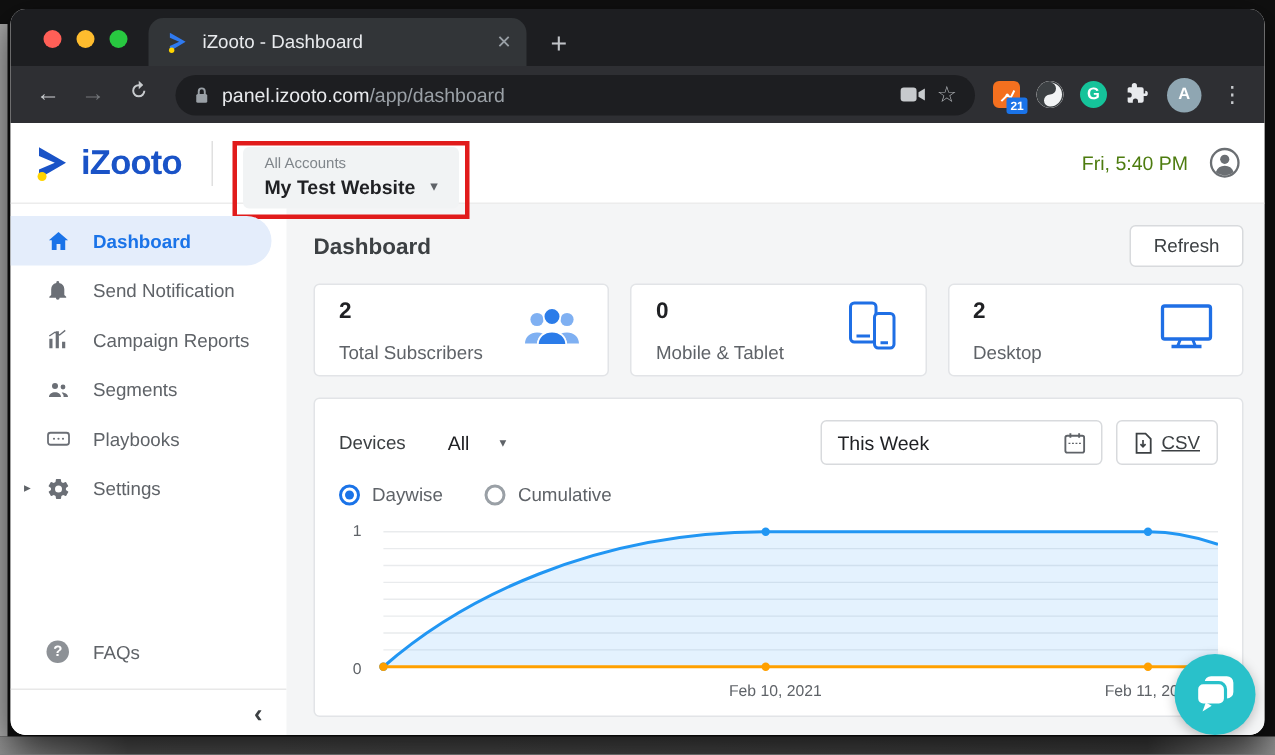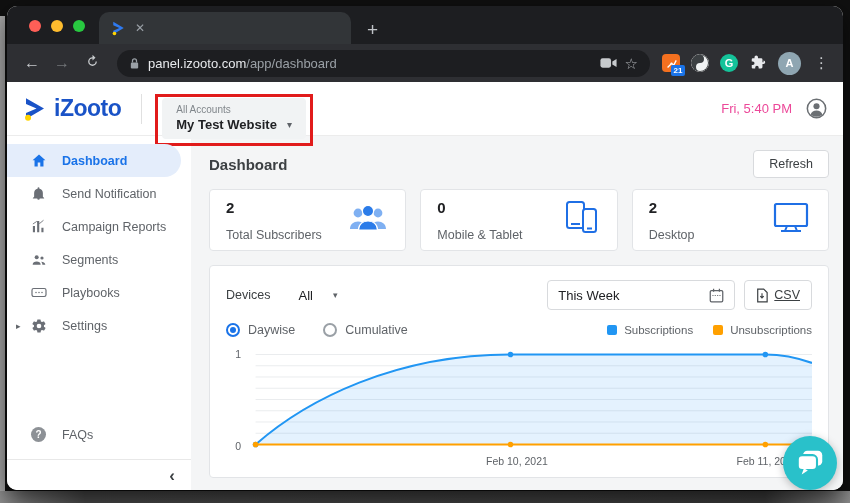--- a/index.html
+++ b/index.html
@@ -48,21 +48,21 @@
   .appheader { height:54px; background:#fff; display:flex; align-items:center; padding:0 16px; border-bottom:1px solid #ececec; flex-shrink:0; }
   .logo { display:flex; align-items:center; gap:7px; }
   .logo-text { font-size:23px; font-weight:bold; color:#1a53c7; letter-spacing:-0.5px; }
   .hdr-divider { width:1px; height:30px; background:#e0e0e0; margin:0 20px; }
   .account { position:relative; background:#f1f3f4; border-radius:4px; padding:6px 14px 7px; min-width:128px;margin-top:20px; }
   .acc-label { font-size:10px; color:#80868b; }
   .acc-name { font-size:13px; font-weight:bold; color:#202124; margin-top:2px; display:flex; align-items:center; gap:10px; }
   .acc-caret { font-size:10px; color:#5f6368; }
   .redbox { position:absolute; inset:-4px -7px -7px -7px; border:3px solid var(--red,#e11b1b); pointer-events:none; }
   .hdr-right { margin-left:auto; display:flex; align-items:center; gap:14px; }
-  .hdr-time { font-size:13px; color:#ec4899; }
+  .hdr-time { font-size:13px; color:#4d7c0f; }
 
   
   .appbody { flex:1; display:flex; min-height:0; }
   .sidebar { width:184px; background:#fff; display:flex; flex-direction:column; padding-top:8px; flex-shrink:0; }
   .snav { flex:1; }
   .sitem { height:33px; display:flex; align-items:center; gap:15px; padding:0 14px 0 23px; color:#5f6368;
      font-size:12.5px; position:relative; cursor:default; }
   .sitem .icn { width:17px; height:17px; flex-shrink:0; display:flex; align-items:center; justify-content:center; }
   .sitem.active { background:#e4edfb; color:#1a73e8; border-radius:0 22px 22px 0; margin-right:10px; font-weight:bold; }
   .sitem .pre-caret { position:absolute; left:9px; font-size:9px; color:#5f6368; }
@@ -134,20 +134,21 @@
     <div class="lights">
       <span class="light r"></span>
       <span class="light y"></span>
       <span class="light g"></span>
     </div>
     <div class="tab">
       <svg class="favicon" viewBox="0 0 20 20">
         <path fill="#2f7af0" d="M3 1l14 8.2L3 17.5v-4.6l8.2-3.7L3 5.6z"></path>
         <circle cx="4.6" cy="16.6" r="2.4" fill="#ffd400"></circle>
       </svg>
+      <span class="tab-title">iZooto - Dashboard</span>
       <span class="tab-close">✕</span>
     </div>
     <span class="newtab">+</span>
   </div>
 
   <div class="toolbar">
     <span class="navbtn">←</span>
     <span class="navbtn dim">→</span>
     <span class="navbtn">
       <svg width="15" height="15" viewBox="0 0 24 24" fill="#c7cacd">
@@ -376,30 +377,20 @@
 
         <div class="row2">
           <span class="radio-item checked">
             <span class="rdot"></span>
             <span>Daywise</span>
           </span>
           <span class="radio-item">
             <span class="rdot"></span>
             <span>Cumulative</span>
           </span>
-          <div class="legend">
-            <span class="leg-item">
-              <span class="swatch" style="background: rgb(33, 150, 243);"></span>
-              <span>Subscriptions</span>
-            </span>
-            <span class="leg-item">
-              <span class="swatch" style="background: rgb(255, 160, 0);"></span>
-              <span>Unsubscriptions</span>
-            </span>
-          </div>
         </div>
 
         <div class="chartarea">
           <div class="ycol">
             <span class="t1">1</span>
             <span class="t0">0</span>
           </div>
           <div class="plot">
             <svg id="trendSvg" viewBox="0 0 602 112" preserveAspectRatio="none">
                 <line x1="6" y1="8.0" x2="602" y2="8.0" stroke="#e9ebed" stroke-width="1"></line>

